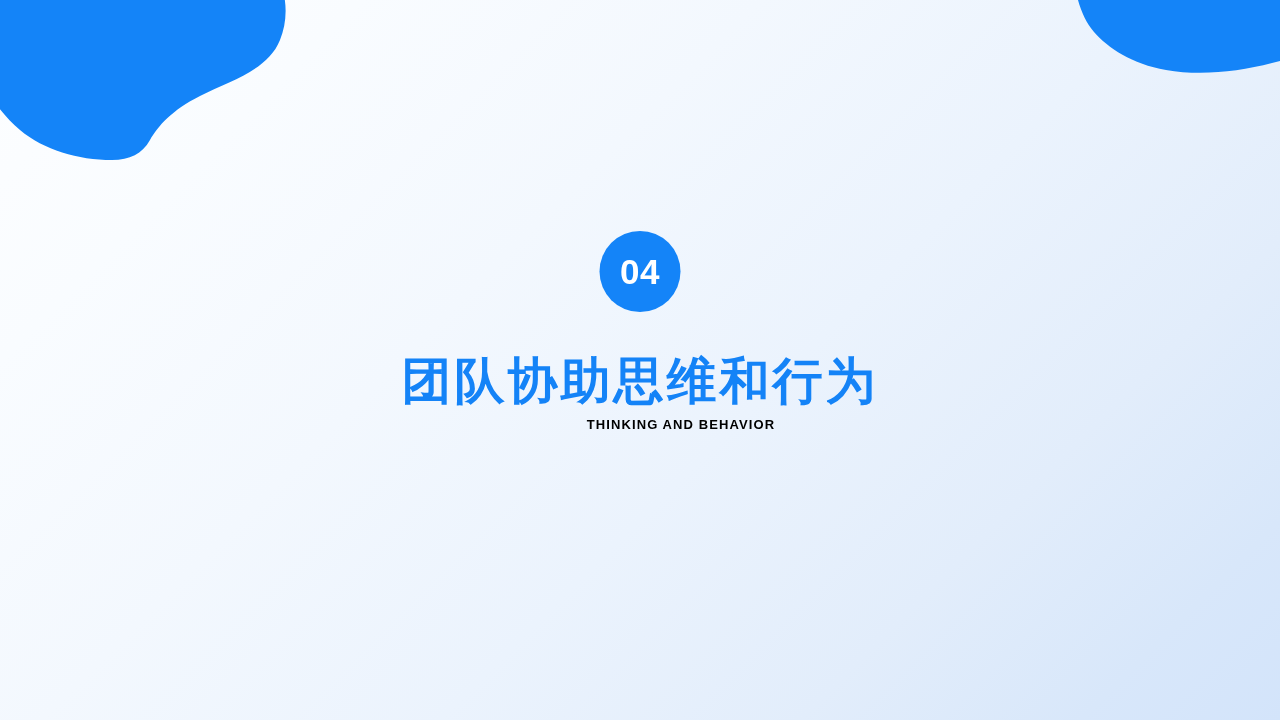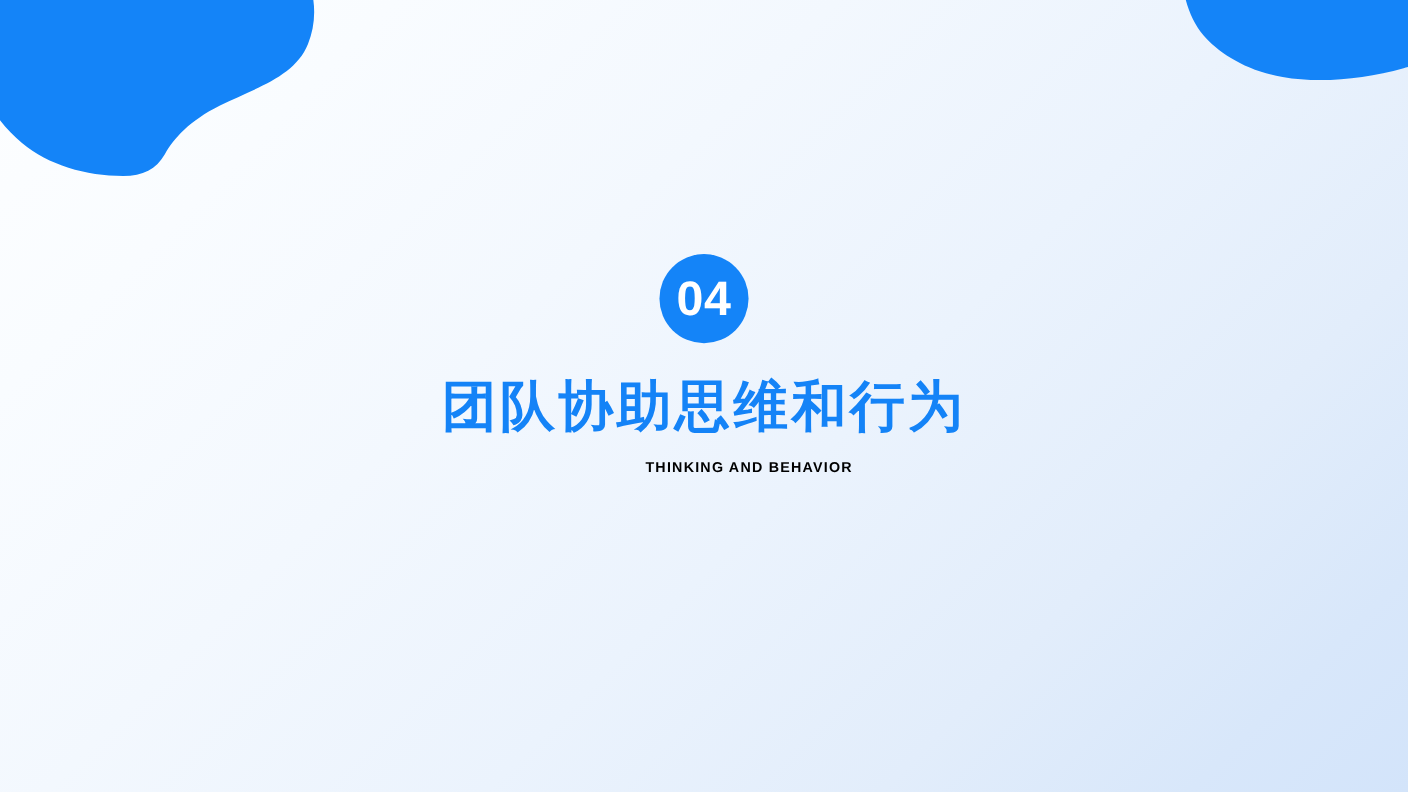--- a/index.html
+++ b/index.html
@@ -59,31 +59,31 @@
     width: 81px;
     height: 81px;
     border-radius: 50%;
     background: #1484f8;
     display: flex;
     align-items: center;
     justify-content: center;
   }
   .section-badge-number {
     color: #ffffff;
-    font-size: 44px;
+    font-size: 35px;
     font-weight: 700;
     letter-spacing: 0.5px;
     line-height: 1;
     font-family: "Liberation Sans", "DejaVu Sans", sans-serif;
   }
 
   .section-title {
     position: absolute;
     left: 0;
-    top: 340px;
+    top: 352px;
     width: 1280px;
     text-align: center;
     color: #1483f7;
     font-size: 50px;
     font-weight: 700;
     letter-spacing: 3px;
     line-height: 58px;
     white-space: nowrap;
     font-family: "Liberation Sans", "DejaVu Sans", sans-serif;
   }

